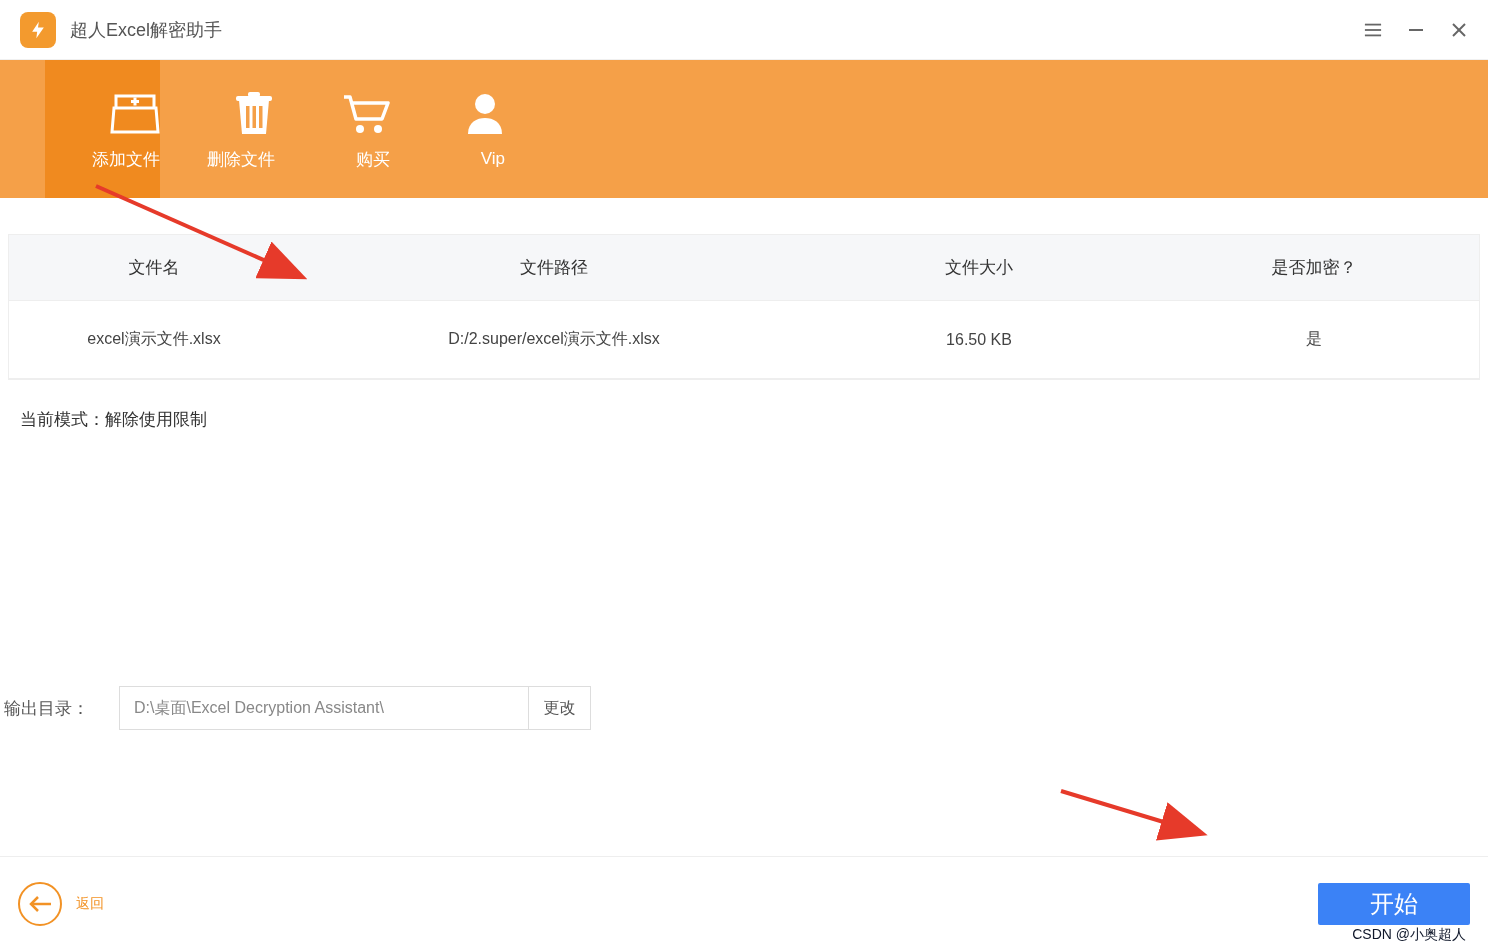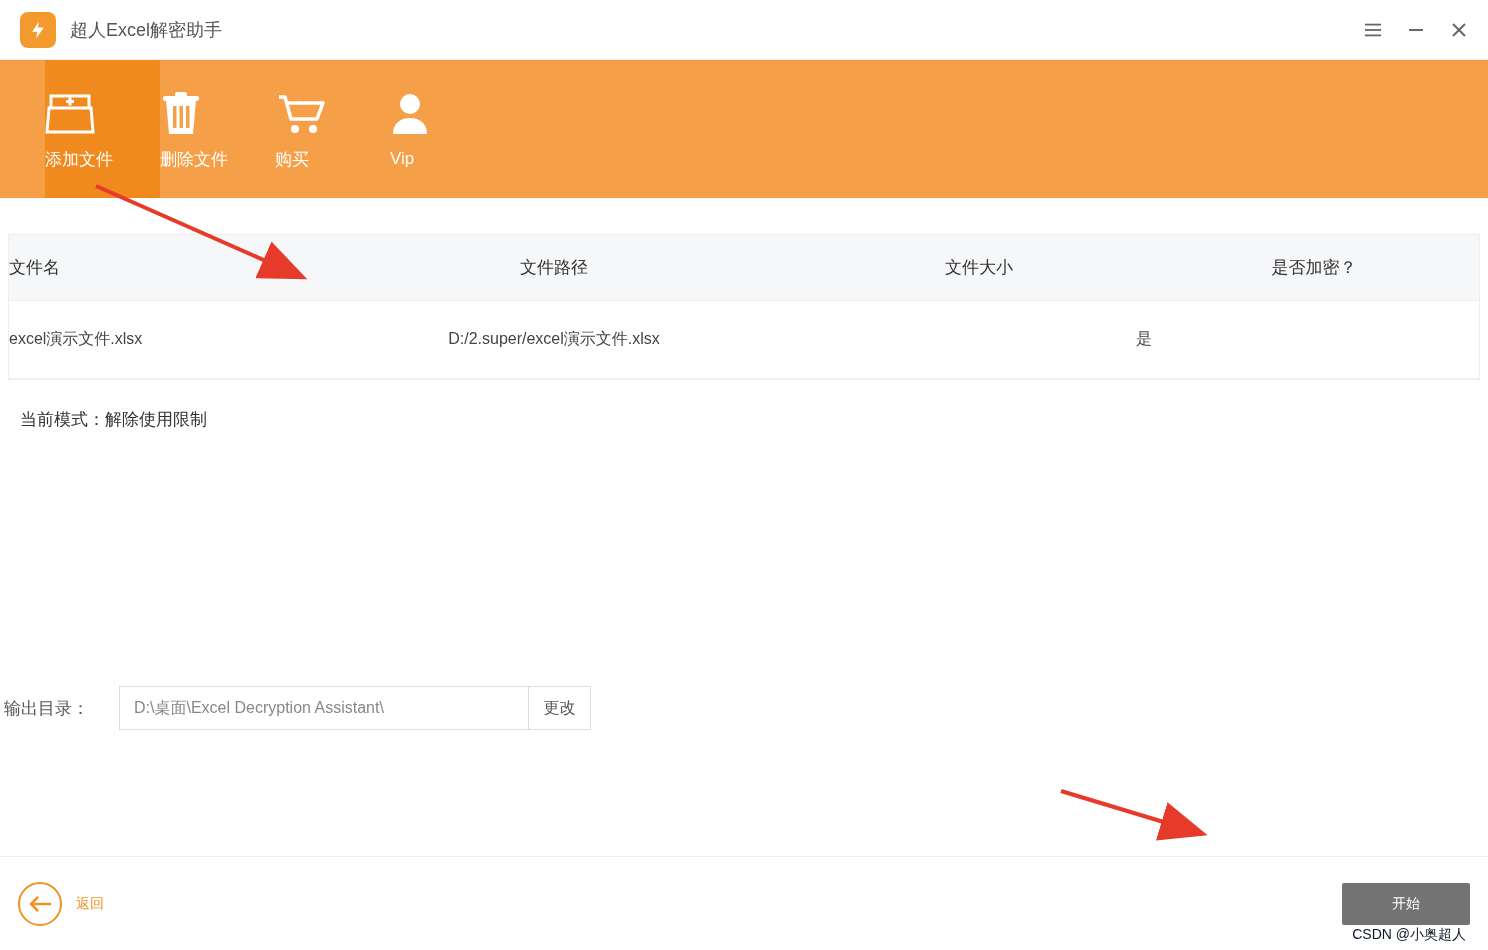--- a/index.html
+++ b/index.html
@@ -58,21 +58,21 @@
       display: flex;
       align-items: center;
       padding-left: 45px;
       gap: 0;
     }
     .tool-item {
       width: 115px;
       height: 100%;
       display: flex;
       flex-direction: column;
-      align-items: flex-start;
+      align-items: flex-end;
       justify-content: center;
       cursor: pointer;
       color: #fff;
     }
     .tool-item.active {
       background: #f08a1f;
     }
     .tool-icon {
       height: 50px;
       display: flex;
@@ -92,21 +92,21 @@
     }
     .table-header {
       display: flex;
       background: #f6f7f9;
       height: 66px;
       align-items: center;
       color: #333;
       font-size: 17px;
       border-bottom: 1px solid #eee;
     }
-    .col-name { width: 290px; text-align: left; }
+    .col-name { width: 290px; text-align: center; }
     .col-path { width: 510px; text-align: center; }
     .col-size { width: 340px; text-align: center; }
     .col-enc { flex: 1; text-align: center; }
     .table-row {
       display: flex;
       height: 78px;
       align-items: center;
       color: #444;
       font-size: 16px;
       border-bottom: 1px solid #eee;
@@ -172,28 +172,28 @@
       cursor: pointer;
       margin-right: 14px;
     }
     .back-label {
       color: #f29225;
       font-size: 14px;
       cursor: pointer;
     }
     .start-btn {
       margin-left: auto;
-      width: 128px;
+      width: 152px;
       height: 42px;
-      background: #737373;
+      background: #3b82f6;
       color: #fff;
       display: flex;
       align-items: center;
       justify-content: center;
-      font-size: 14px;
+      font-size: 24px;
       border-radius: 2px;
       cursor: pointer;
     }
     .watermark {
       position: absolute;
       right: 22px;
       bottom: 6px;
       font-size: 14px;
       color: #0f172a;
     }
@@ -284,20 +284,21 @@
   <div class="table-wrap">
     <div class="table-header">
       <div class="col-name">文件名</div>
       <div class="col-path">文件路径</div>
       <div class="col-size">文件大小</div>
       <div class="col-enc">是否加密？</div>
     </div>
     <div class="table-row">
       <div class="col-name">excel演示文件.xlsx</div>
       <div class="col-path">D:/2.super/excel演示文件.xlsx</div>
+      <div class="col-size">16.50 KB</div>
       <div class="col-enc">是</div>
     </div>
   </div>
   <div class="mode-line">当前模式：解除使用限制</div>
 </div>
 
 <div class="output-row">
   <div class="output-label">输出目录：</div>
   <div class="output-field">D:\桌面\Excel Decryption Assistant\</div>
   <div class="change-btn">更改</div>

